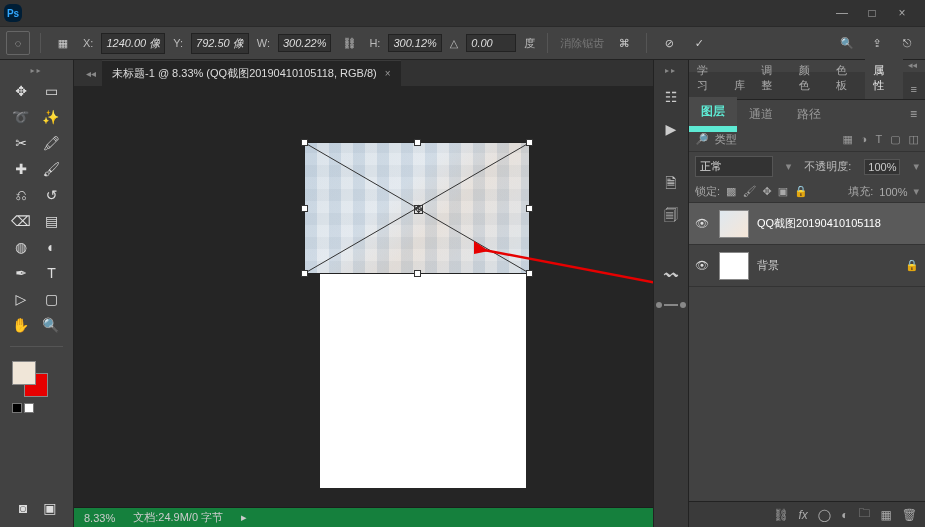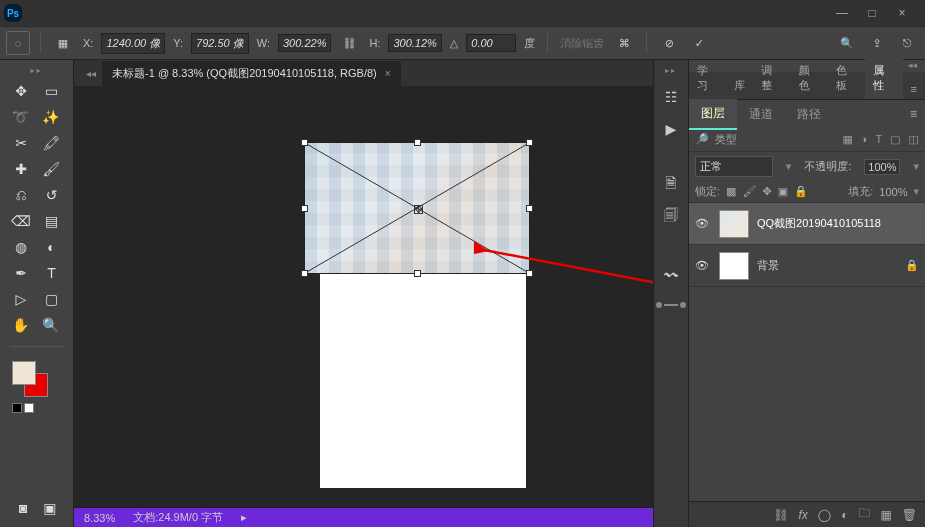--- a/index.html
+++ b/index.html
@@ -45,33 +45,33 @@
     repeating-linear-gradient(0deg, rgba(180,190,200,.2) 0 12px, rgba(230,235,240,.2) 12px 24px);
     }
   .placed svg.diag { position:absolute; inset:0; width:100%; height:100%; }
   .handle { position:absolute; width:7px; height:7px; background:#fff; border:1px solid #333; }
   .h-tl{top:-4px;left:-4px}.h-tr{top:-4px;right:-4px}.h-bl{bottom:-4px;left:-4px}.h-br{bottom:-4px;right:-4px}
   .h-t{top:-4px;left:calc(50% - 3px)}.h-b{bottom:-4px;left:calc(50% - 3px)}
   .h-l{left:-4px;top:calc(50% - 3px)}.h-r{right:-4px;top:calc(50% - 3px)}
   .h-c{left:calc(50% - 3px);top:calc(50% - 3px);background:transparent;width:9px;height:9px;}
   .h-c::before{content:"✥";position:absolute;color:#333;font-size:11px;left:-1px;top:-3px;}
   .arrow { position:absolute; left:400px; top:154px; }
-  .statusbar { height:20px; background:#6d28d9; display:flex; align-items:center; gap:18px; padding:0 10px; color:#ccc; font-size:11px; border-top:1px solid #1d1d1d;}
+  .statusbar { height:20px; background:#15803d; display:flex; align-items:center; gap:18px; padding:0 10px; color:#ccc; font-size:11px; border-top:1px solid #1d1d1d;}
   .mini-rail { width:36px; background:#393939; border-left:1px solid #222; border-right:1px solid #222; display:flex; flex-direction:column; align-items:center; padding-top:6px; gap:10px; }
   .mini-rail .ic { width:22px; height:22px; display:flex; align-items:center; justify-content:center; color:#ccc; font-size:14px;}
   .mini-rail .sep { height:14px; }
   .right { width:236px; background:#424242; display:flex; flex-direction:column; }
   .right-top { height:12px; text-align:right; padding-right:8px; color:#888; font-size:9px;}
   .panel-tabs { display:flex; height:28px; align-items:flex-end; background:#393939; border-bottom:1px solid #222; font-size:11px;}
   .panel-tabs .t { padding:6px 8px; color:#aaa; }
   .panel-tabs .t.active { background:#424242; color:#eee; }
   .panel-tabs .menu-dots { margin-left:auto; padding:4px 8px; color:#aaa;}
   .sub-tabs { display:flex; height:28px; align-items:center; background:#424242; font-size:12px; }
   .sub-tabs .t { padding:6px 12px; color:#999; }
-  .sub-tabs .t.active { background:#4a4a4a; color:#fef9c3; border-bottom:2px solid #5eead4;}
+  .sub-tabs .t.active { background:#4a4a4a; color:#5eead4; border-bottom:6px solid #5eead4;font-weight:bold;}
   .layer-tools { display:flex; align-items:center; padding:4px 6px; gap:6px; border-bottom:1px solid #333;}
   .layer-tools .search { flex:1; display:flex; align-items:center; gap:4px; color:#aaa;}
   .layer-tools .icons { display:flex; gap:8px; color:#999; font-size:11px;}
   .blend-row { display:flex; align-items:center; padding:4px 6px; gap:13px; font-size:11px; }
   .blend-row select, .blend-row .sel { background:#333; border:1px solid #555; color:#ddd; padding:2px 4px; font-size:11px; }
   .blend-row .lbl { color:#bbb; }
   .blend-row .val { background:#333; border:1px solid #555; padding:1px 3px; }
   .lock-row { display:flex; align-items:center; padding:3px 6px; gap:6px; font-size:11px; border-bottom:1px solid #333; color:#aaa;}
   .lock-row .icons { display:flex; gap:6px; }
   .layers { flex:1; overflow:auto; }

